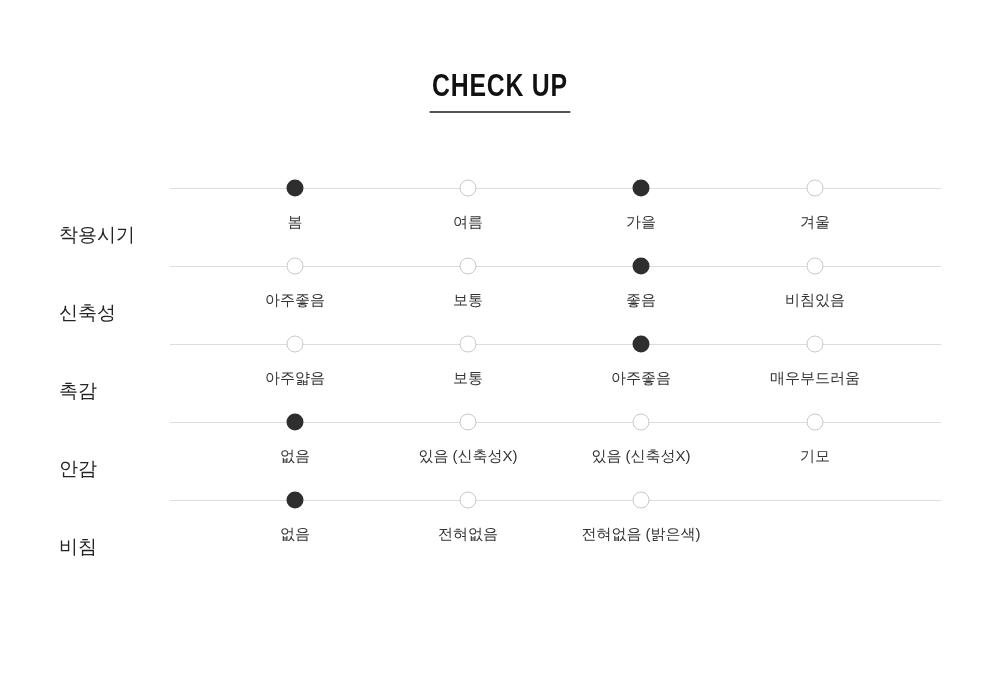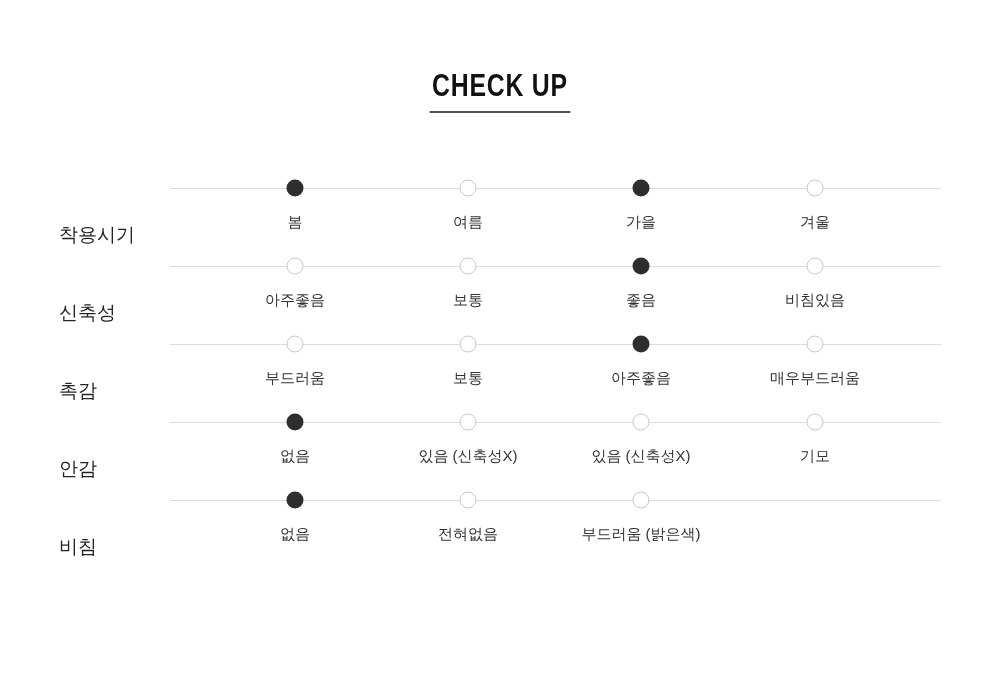--- a/index.html
+++ b/index.html
@@ -153,21 +153,21 @@
           <span class="dot empty"></span>
           <span class="opt-label">비침있음</span>
         </div>
       </div>
 
   <div class="row">
     <div class="row-label">촉감</div>
     <div class="row-line"></div>
   <div class="option" style="left: 295px;">
           <span class="dot empty"></span>
-          <span class="opt-label">부드러움</span>
+          <span class="opt-label">아주얇음</span>
         </div>
         <div class="option" style="left: 468px;">
           <span class="dot empty"></span>
           <span class="opt-label">보통</span>
         </div>
         <div class="option" style="left: 641px;">
           <span class="dot filled"></span>
           <span class="opt-label">아주좋음</span>
         </div>
         <div class="option" style="left: 815px;">
@@ -203,17 +203,17 @@
   <div class="option" style="left: 295px;">
           <span class="dot filled"></span>
           <span class="opt-label">없음</span>
         </div>
         <div class="option" style="left: 468px;">
           <span class="dot empty"></span>
           <span class="opt-label">전혀없음</span>
         </div>
         <div class="option" style="left: 641px;">
           <span class="dot empty"></span>
-          <span class="opt-label">부드러움 (밝은색)</span>
+          <span class="opt-label">전혀없음 (밝은색)</span>
         </div>
       </div>
 </div>
 </div>
 
 </body></html>

